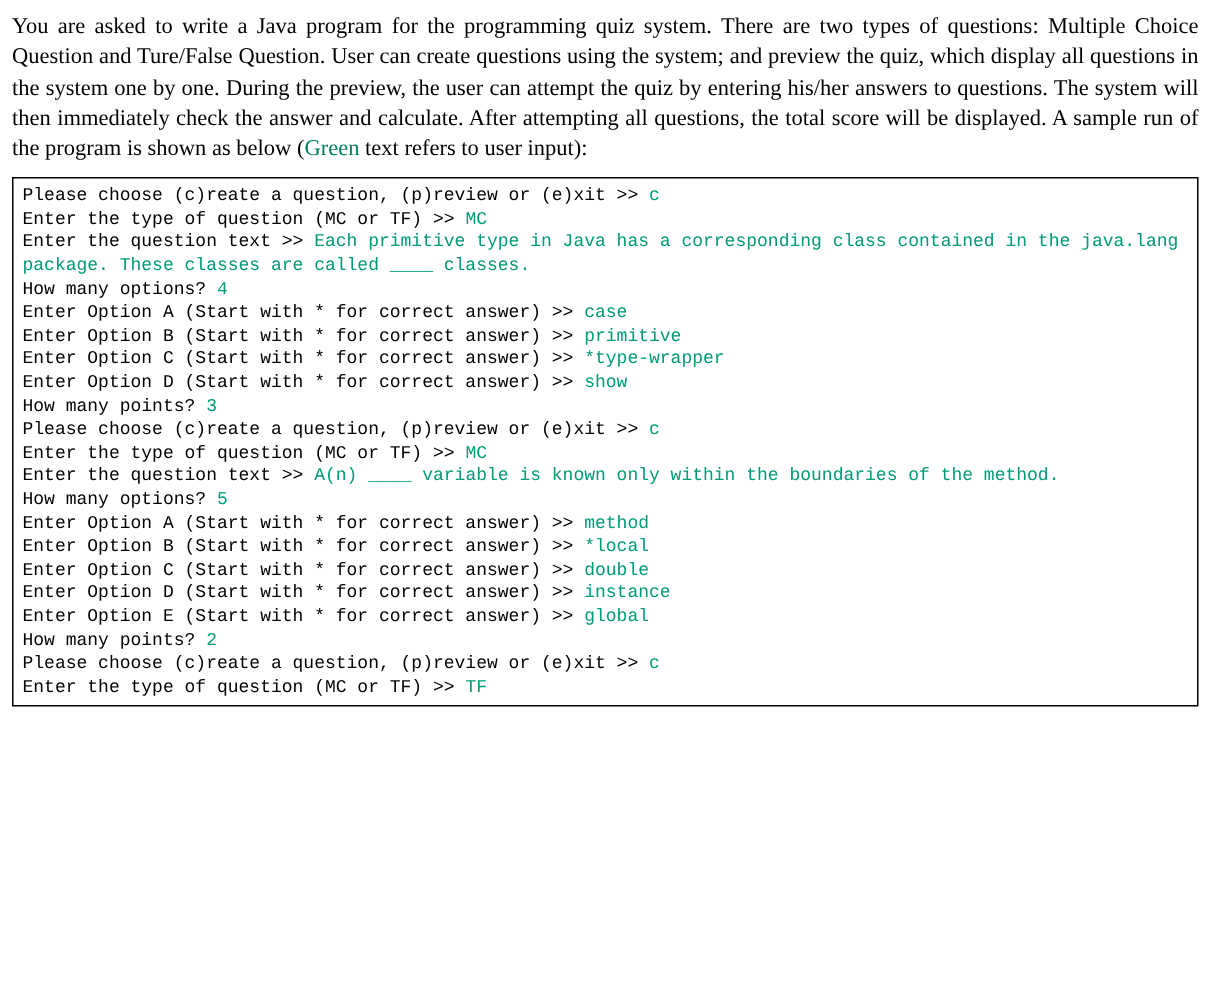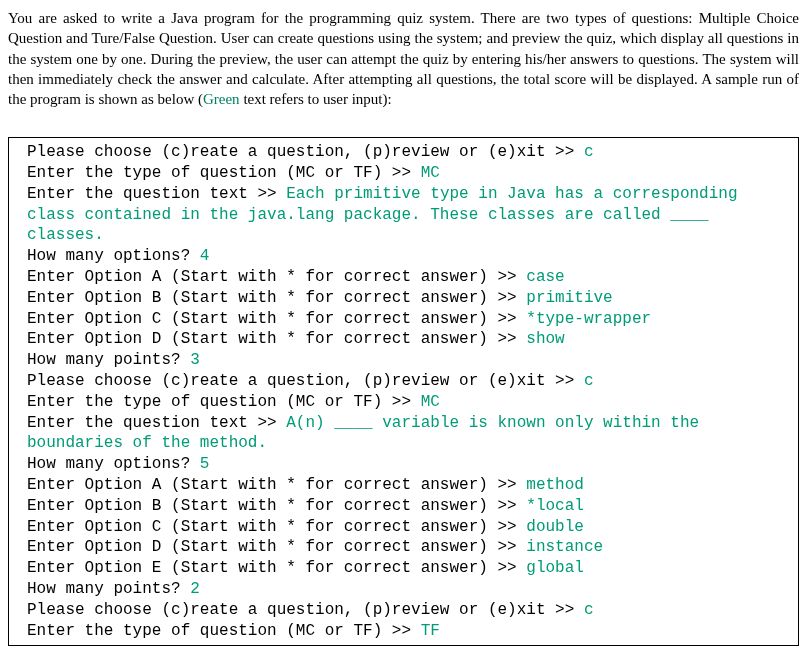--- a/index.html
+++ b/index.html
@@ -7,30 +7,30 @@
       padding: 8px;
       font-family: "Times New Roman", Times, serif;
       font-size: 15px;
       line-height: 1.35;
       color: #000;
       background: #fff;
       width: 791px;
     }
     .instructions {
       text-align: justify;
-      margin-bottom: 28px;
+      margin-bottom: 9px;
     }
     .green-ref {
       color: #008060;
     }
     .terminal {
       border: 1px solid #000;
-      padding: 4px 18px;
+      padding: 4px 6px;
       font-family: Consolas, "Courier New", monospace;
-      font-size: 16px;
+      font-size: 12px;
       line-height: 1.3;
       white-space: pre-wrap;
       word-wrap: break-word;
     }
     .line {
       display: block;
     }
     .p { 
       color: #000;
     }

